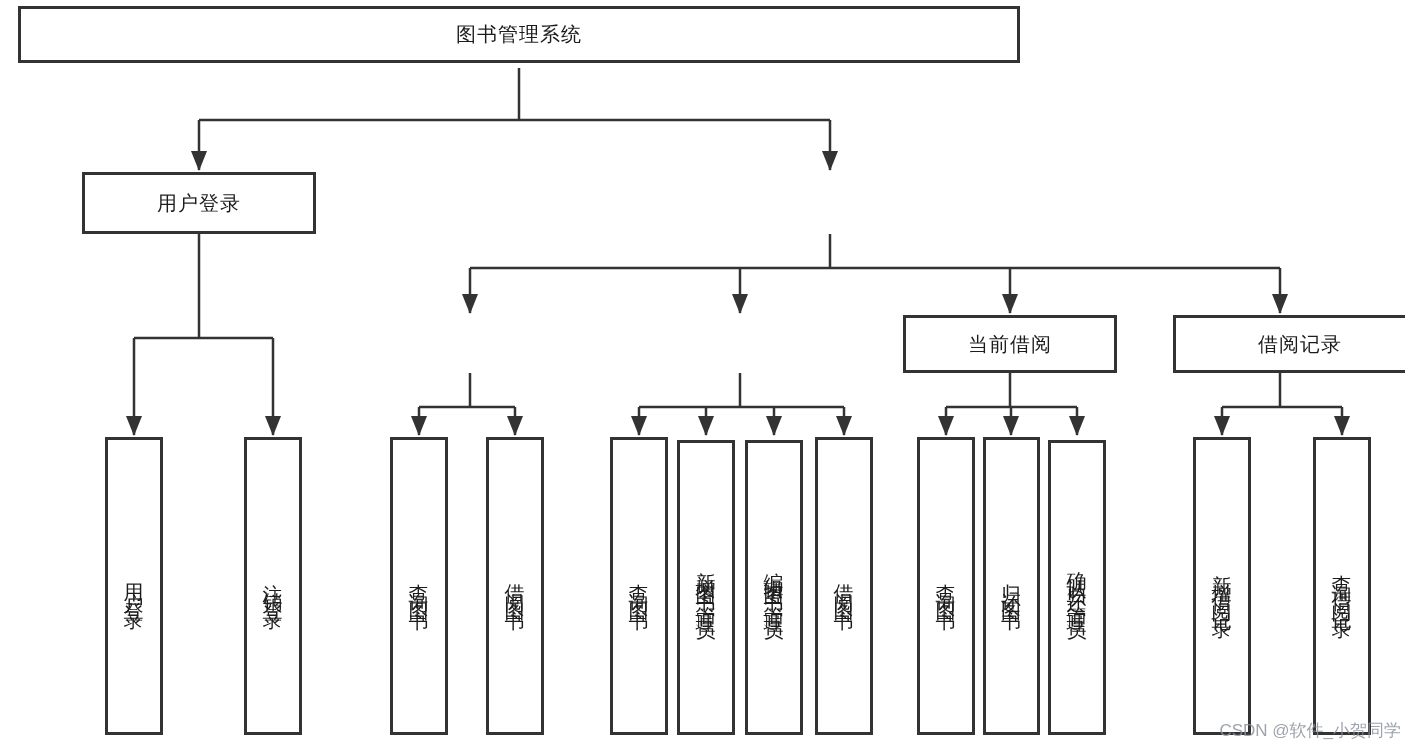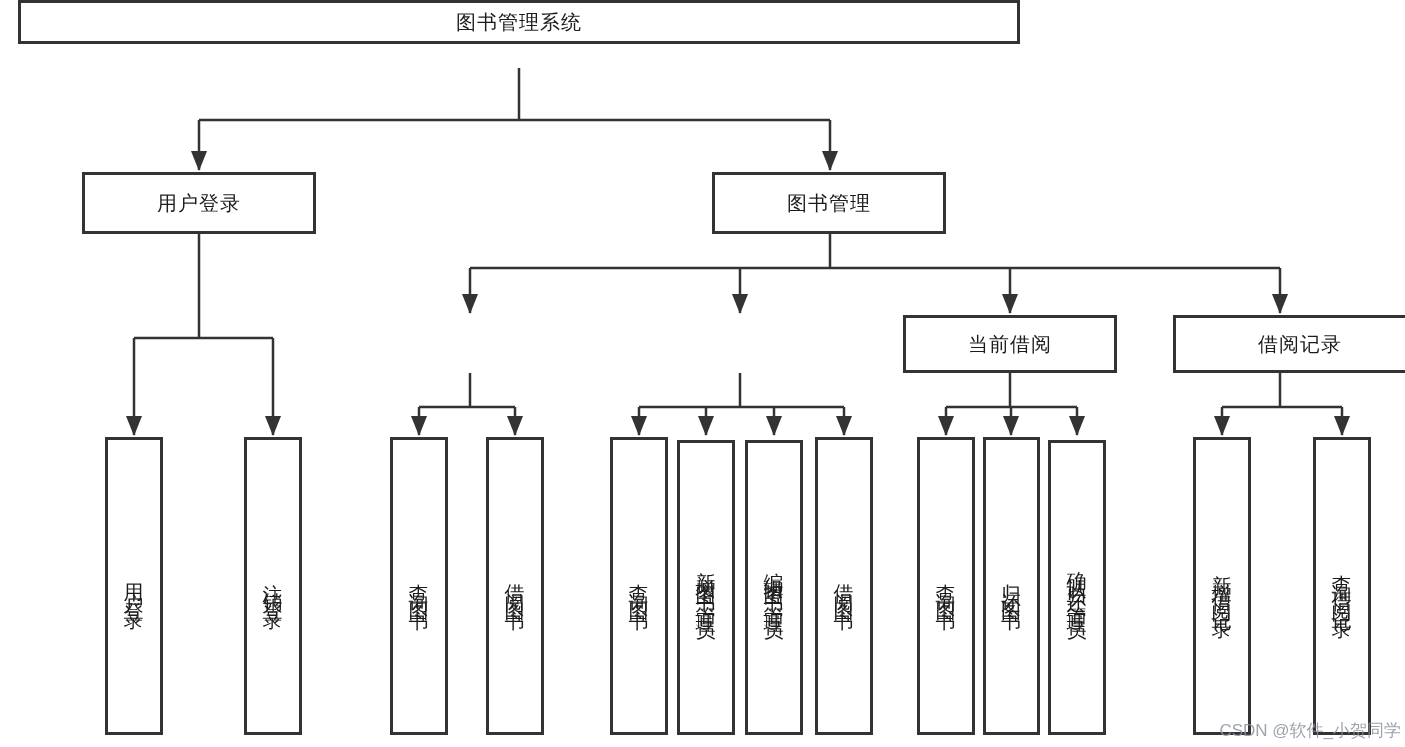--- a/index.html
+++ b/index.html
@@ -102,29 +102,26 @@
       <path d="M1011 407 V435" marker-end="url(#arw)"></path>
       <path d="M1077 407 V435" marker-end="url(#arw)"></path>
 
       <path d="M1280 373 V407"></path>
       <path d="M1222 407 H1342"></path>
       <path d="M1222 407 V435" marker-end="url(#arw)"></path>
       <path d="M1342 407 V435" marker-end="url(#arw)"></path>
     </g>
   </svg>
 
-  <div class="box h" style="left:18px; top:0; width:1002px; height:44px">
+  <div class="box h" style="left:18px; top:6px; width:1002px; height:57px">
     <span>图书管理系统</span>
   </div>
 
   <div class="box h" style="left:82px; top:172px; width:234px; height:62px">
     <span>用户登录</span>
-  </div>
-  <div class="box h" style="left:712px; top:172px; width:234px; height:62px">
-    <span>图书管理</span>
   </div>
 
   <div class="box h" style="left:903px; top:315px; width:214px; height:58px">
     <span>当前借阅</span>
   </div>
   <div class="box h" style="left:1173px; top:315px; width:254px; height:58px">
     <span>借阅记录</span>
   </div>
 
   <div class="box v" style="left:105px; top:437px; width:58px; height:298px">

